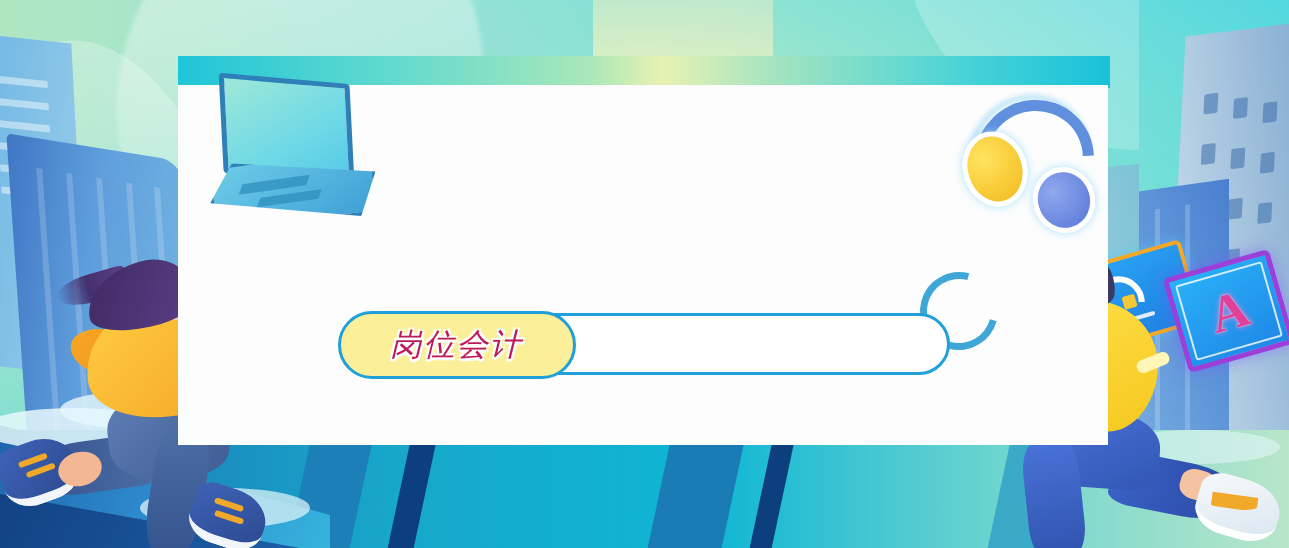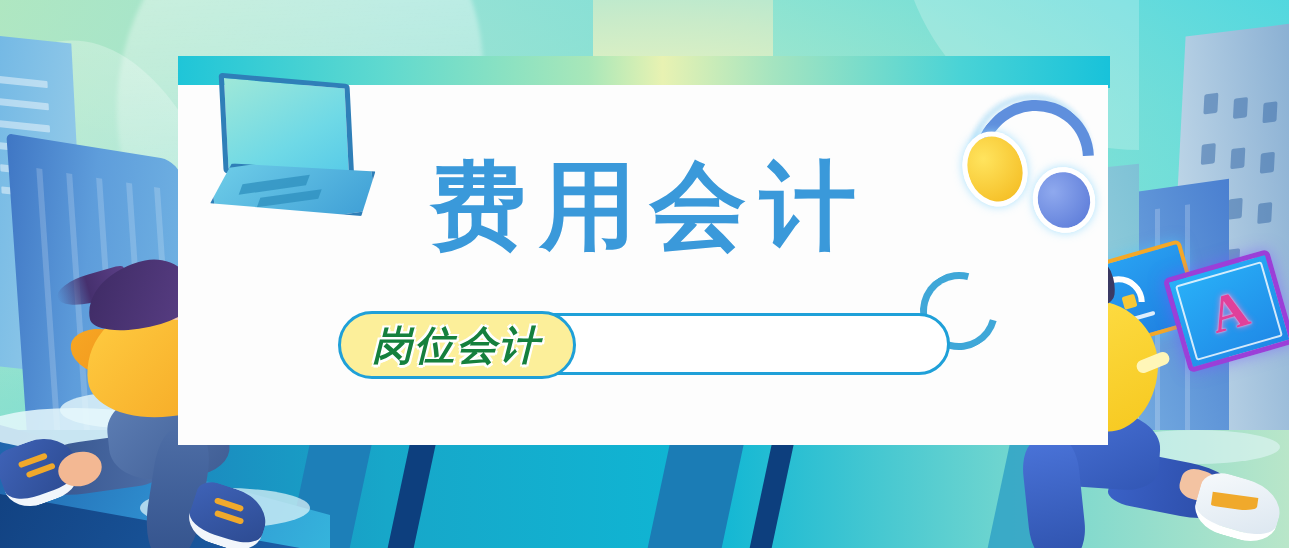--- a/index.html
+++ b/index.html
@@ -138,21 +138,21 @@
   .sub-outline{
     position:absolute;inset:0;
     border:3px solid #1fa0d8;border-radius:34px;background:#ffffff;
   }
   .sub-tag{
     position:absolute;left:-2px;top:-2px;width:232px;height:62px;
     background:#fcef9a;border:3px solid #1fa0d8;border-radius:34px;
     display:flex;align-items:center;justify-content:center;
   }
   .sub-tag span{
-    font-size:40px;font-weight:bold;font-style:italic;color:#15803d;
+    font-size:31px;font-weight:normal;font-style:italic;color:#be185d;
     letter-spacing:2px;
     font-family:"DejaVu Sans","Liberation Sans",sans-serif;
     text-shadow:-2px -2px 0 #fff,2px -2px 0 #fff,-2px 2px 0 #fff,2px 2px 0 #fff,0 3px 0 #fff;
   }
   .sub-text{
     position:absolute;left:235px;top:0;right:12px;height:62px;
     display:flex;align-items:center;justify-content:center;
     font-size:27px;font-weight:bold;font-style:italic;color:#2f7fd0;
     letter-spacing:1px;
     font-family:"DejaVu Sans","Liberation Sans",sans-serif;
@@ -411,21 +411,20 @@
   </div>
 
   <div class="hp">
     <div class="hp-band-glow"></div>
     <div class="hp-band"></div>
     <div class="hp-cup hp-cup-l"></div>
     <div class="hp-cup hp-cup-r"></div>
   </div>
   <div class="ring-dec"></div>
 
-  <div class="title">费用会计</div>
 
   <div class="subwrap">
     <div class="sub-outline"></div>
     <div class="sub-tag">
       <span>岗位会计</span>
     </div>
   </div>
 
 </div>
 

